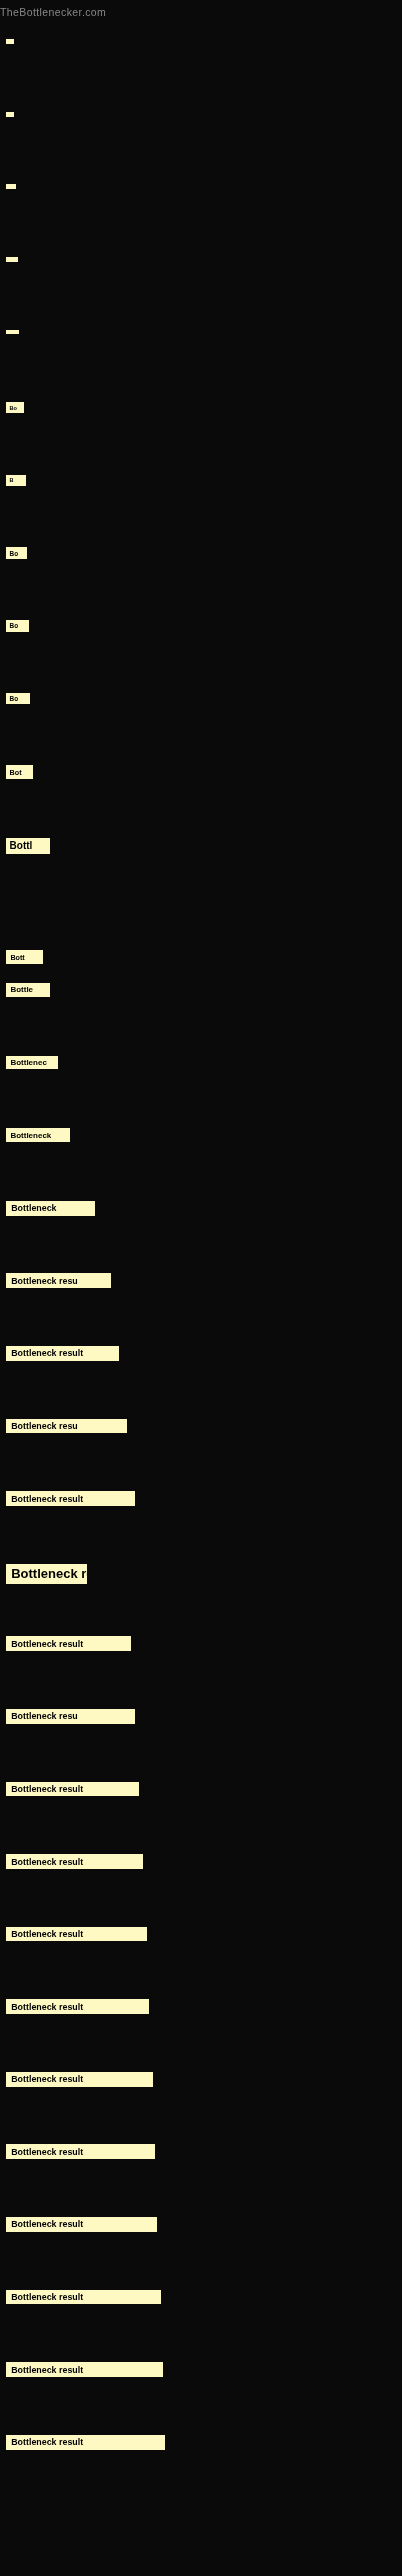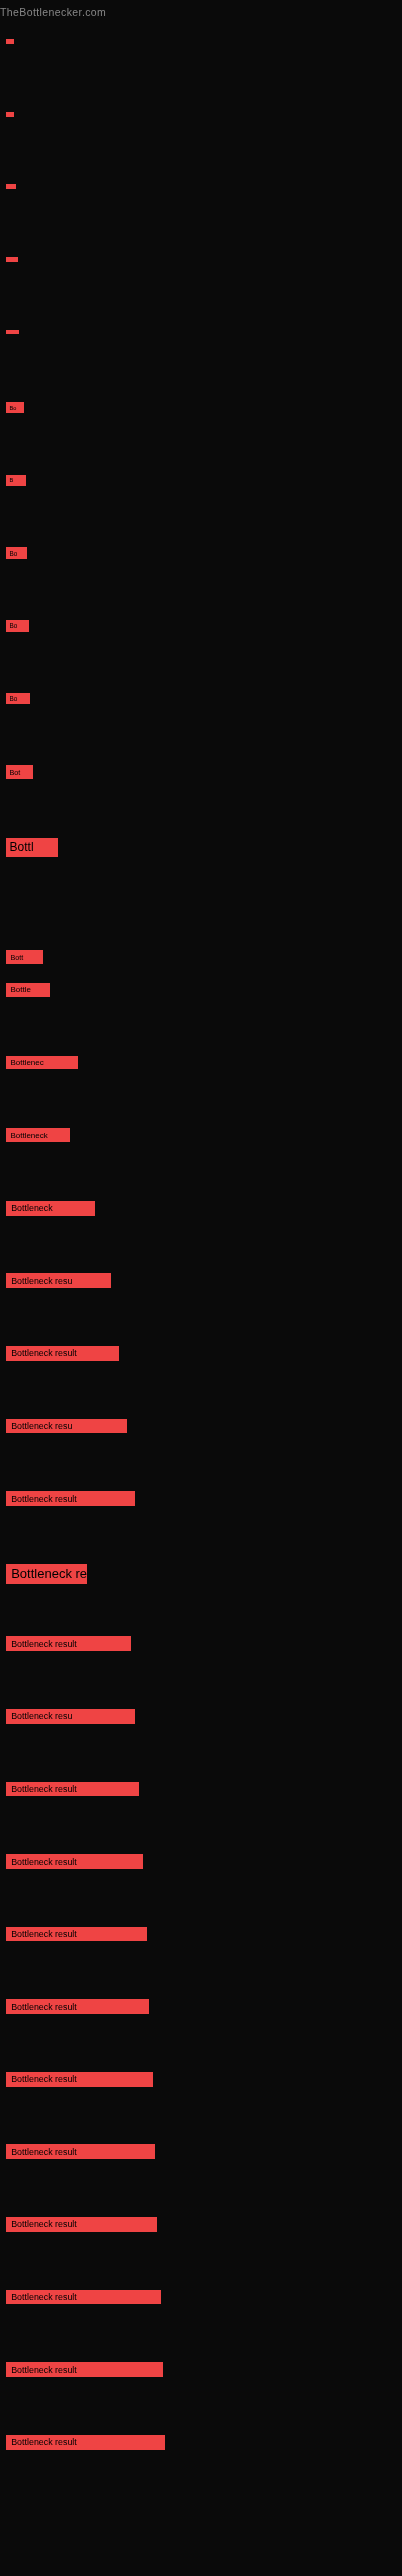--- a/index.html
+++ b/index.html
@@ -34,48 +34,48 @@
 
     .bottleneck-item {
       display: flex;
       align-items: center;
       padding: 4.8px 6.4px;
       margin-bottom: 1.6px;
       position: relative;
     }
 
     .label-badge {
-      background-color: #ef4444;
+      background-color: #fef9c3;
       color: #000;
       font-size: 8.9px;
-      font-weight: normal;
+      font-weight: bold;
       padding: 2.4px 4.8px;
       white-space: nowrap;
       display: inline-block;
       min-width: 8px;
       max-width: 161px;
       overflow: hidden;
     }
 
     
     .item-0 .label-badge { width: 4.8px; font-size: 0; padding: 2.4px 1.6px; }
     .item-1 .label-badge { width: 7.2px; font-size: 0; padding: 2.4px 2.4px; }
     .item-2 .label-badge { width: 9.7px; font-size: 0; padding: 2.4px 3.2px; }
     .item-3 .label-badge { width: 11.3px; font-size: 0; padding: 2.4px 4px; }
     .item-4 .label-badge { width: 13px; font-size: 0; padding: 2.4px 4px; }
     .item-5 .label-badge { width: 17.7px; font-size: 5.6px; padding: 2.4px 3.2px; }
     .item-6 .label-badge { width: 19.3px; font-size: 5.6px; padding: 2.4px 3.2px; }
     .item-7 .label-badge { width: 21px; font-size: 6.4px; padding: 2.4px 3.2px; }
     .item-8 .label-badge { width: 22.5px; font-size: 6.4px; padding: 2.4px 3.2px; }
     .item-9 .label-badge { width: 24px; font-size: 6.4px; padding: 2.4px 3.2px; }
     .item-10 .label-badge { width: 27px; font-size: 7.2px; padding: 2.4px 3.2px; }
-    .item-11 .label-badge { width: 52px; font-size: 12px; padding: 2.4px 3.2px; }
+    .item-11 .label-badge { width: 44px; font-size: 10px; padding: 2.4px 3.2px; }
     .item-12 .label-badge { width: 37px; font-size: 7.2px; padding: 2.4px 4px; margin-top: 40px; }
     .item-13 .label-badge { width: 44px; font-size: 8px; padding: 2.4px 4px; }
-    .item-14 .label-badge { width: 72px; font-size: 8px; padding: 2.4px 4px; }
+    .item-14 .label-badge { width: 52px; font-size: 8px; padding: 2.4px 4px; }
     .item-15 .label-badge { width: 64px; font-size: 8px; padding: 2.4px 4px; }
     .item-16 .label-badge { width: 81px; font-size: 8.9px; padding: 2.4px 4.8px; }
     .item-17 .label-badge { width: 89px; font-size: 8.9px; padding: 2.4px 4.8px; }
     .item-18 .label-badge { width: 105px; font-size: 8.9px; padding: 2.4px 4.8px; }
     .item-19 .label-badge { width: 113px; font-size: 8.9px; padding: 2.4px 4.8px; }
     .item-20 .label-badge { width: 121px; font-size: 8.9px; padding: 2.4px 4.8px; }
     .item-21 .label-badge { width: 129px; font-size: 8.9px; padding: 2.4px 4.8px; }
     .item-22 .label-badge { width: 81px; font-size: 13px; padding: 2.4px 4.8px; }
     .item-23 .label-badge { width: 125px; font-size: 8.9px; padding: 2.4px 4.8px; }
     .item-24 .label-badge { width: 129px; font-size: 8.9px; padding: 2.4px 4.8px; }

